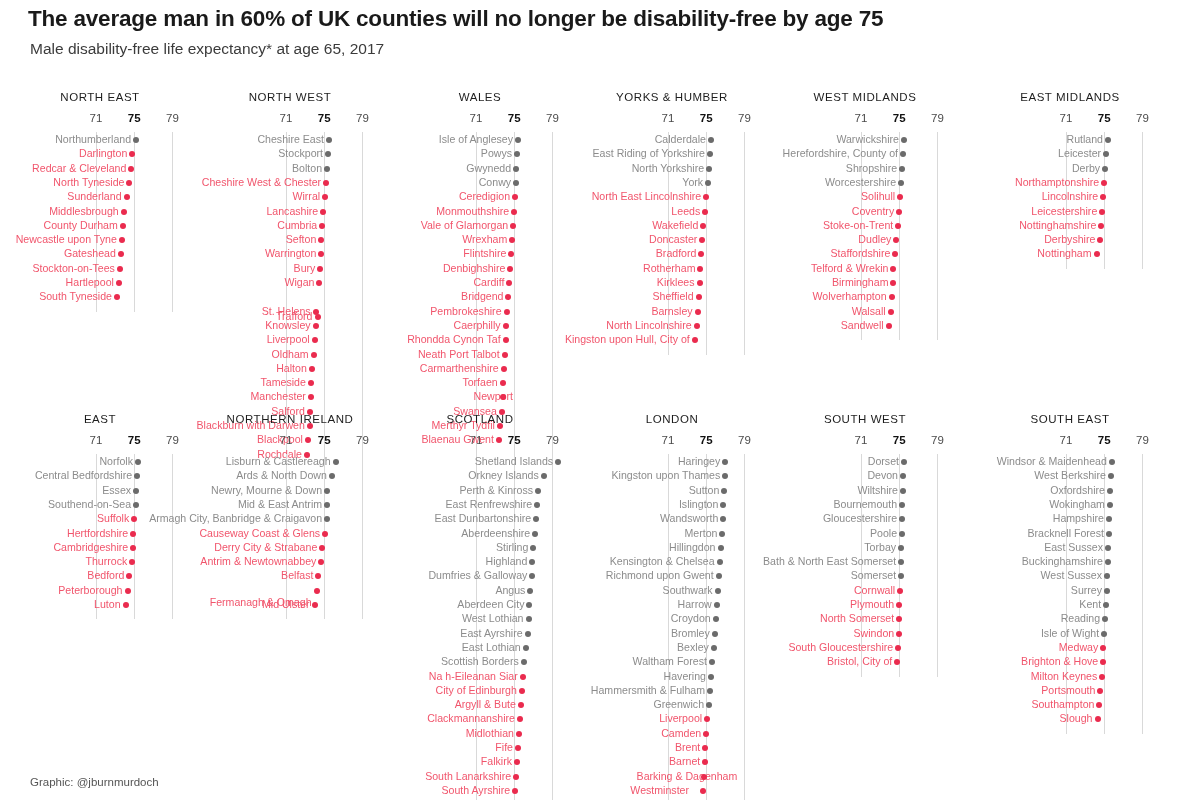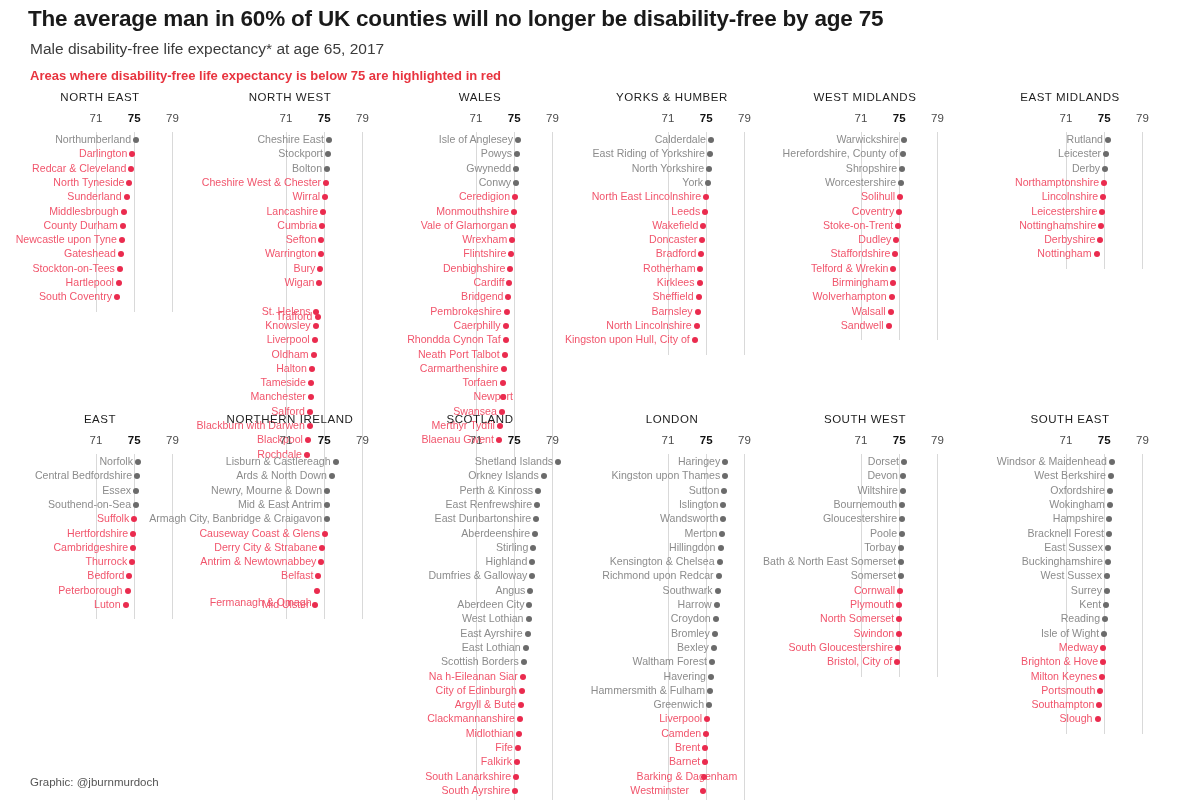--- a/index.html
+++ b/index.html
@@ -65,21 +65,20 @@
     white-space:nowrap;
   }
 </style>
 </head>
 <body>
 
 <div class="page">
 
   <div class="title">The average man in 60% of UK counties will no longer be disability-free by age 75</div>
   <div class="subtitle">Male disability-free life expectancy* at age 65, 2017</div>
-  <div class="note-red">Areas where disability-free life expectancy is below 75 are highlighted in red</div>
 
   <div class="grid">
     <div class="row row1" id="row-top">
         <div class="panel" style="left: 0px; width: 200px;">
           <div class="panel-title">NORTH EAST</div>
           <div class="axis">
             <div class="tick-label" style="left: 96px;">71</div>
             <div class="tick-label mid" style="left: 134.2px;">75</div>
             <div class="tick-label" style="left: 172.4px;">79</div>
           </div>
@@ -125,21 +124,21 @@
             </div>
             <div class="item red" style="top: 130.7px;">
               <div class="item-label" style="left: 114.875px;">Stockton-on-Tees</div>
               <div class="dot" style="left: 119.875px;"></div>
             </div>
             <div class="item red" style="top: 145px;">
               <div class="item-label" style="left: 113.92px;">Hartlepool</div>
               <div class="dot" style="left: 118.92px;"></div>
             </div>
             <div class="item red" style="top: 159.3px;">
-              <div class="item-label" style="left: 112.01px;">South Coventry</div>
+              <div class="item-label" style="left: 112.01px;">South Tyneside</div>
               <div class="dot" style="left: 117.01px;"></div>
             </div>
           </div>
         </div>
         <div class="panel" style="left: 190px; width: 200px;">
           <div class="panel-title">NORTH WEST</div>
           <div class="axis">
             <div class="tick-label" style="left: 96px;">71</div>
             <div class="tick-label mid" style="left: 134.2px;">75</div>
             <div class="tick-label" style="left: 172.4px;">79</div>
@@ -799,21 +798,21 @@
             </div>
             <div class="item" style="top: 87.8px;">
               <div class="item-label" style="left: 143.525px;">Hillingdon</div>
               <div class="dot" style="left: 148.525px;"></div>
             </div>
             <div class="item" style="top: 102.1px;">
               <div class="item-label" style="left: 142.57px;">Kensington &amp; Chelsea</div>
               <div class="dot" style="left: 147.57px;"></div>
             </div>
             <div class="item" style="top: 116.4px;">
-              <div class="item-label" style="left: 141.615px;">Richmond upon Redcar</div>
+              <div class="item-label" style="left: 141.615px;">Richmond upon Gwent</div>
               <div class="dot" style="left: 146.615px;"></div>
             </div>
             <div class="item" style="top: 130.7px;">
               <div class="item-label" style="left: 140.66px;">Southwark</div>
               <div class="dot" style="left: 145.66px;"></div>
             </div>
             <div class="item" style="top: 145px;">
               <div class="item-label" style="left: 139.705px;">Harrow</div>
               <div class="dot" style="left: 144.705px;"></div>
             </div>

